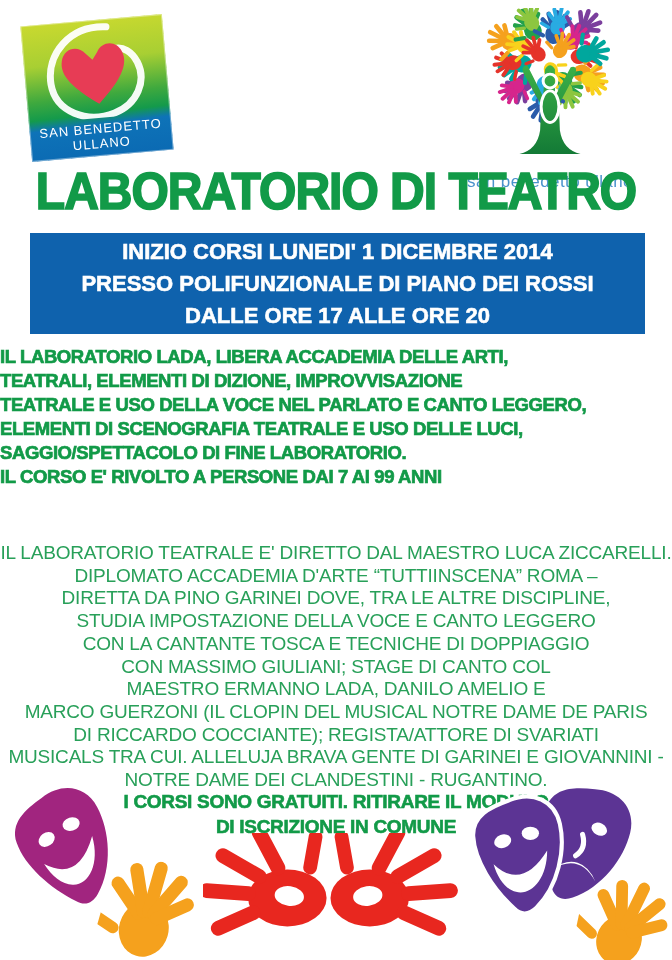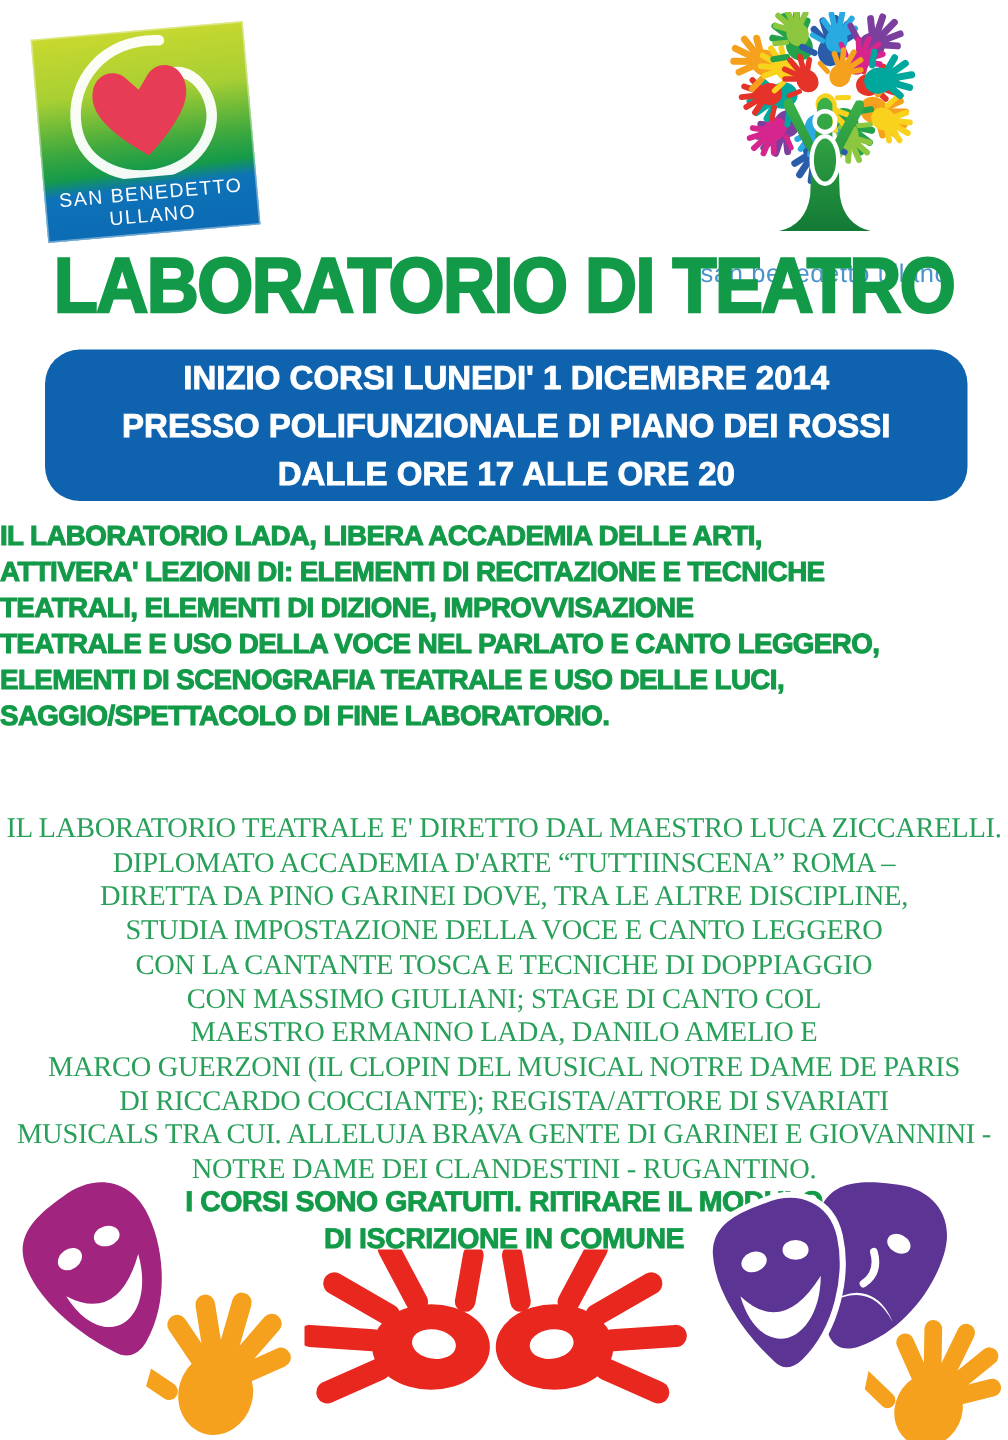--- a/index.html
+++ b/index.html
@@ -21,29 +21,29 @@
   .centro-title{color:var(--logo-blue);font-weight:700;font-size:18px;letter-spacing:-0.2px;margin-top:-6px;}
   .centro-sub{color:var(--logo-blue-light);font-size:17px;letter-spacing:0.4px;margin-top:12px;}
 
   
   .main-title{position:absolute;left:0;top:164px;width:100%;text-align:center;
               color:var(--green-title);font-size:48px;font-weight:700;letter-spacing:-1px;
               -webkit-text-stroke:1.6px var(--green-title);transform:scale(1,1.08);}
 
   
   .banner{position:absolute;left:30px;top:233px;width:615px;height:101px;background:var(--banner-bg);
-          display:flex;flex-direction:column;justify-content:center;align-items:center;border-radius:23px;}
+          display:flex;flex-direction:column;justify-content:center;align-items:center;}
   .banner .line{color:var(--banner-text);font-size:22px;line-height:32px;font-weight:700;
                 letter-spacing:0;-webkit-text-stroke:0.6px var(--banner-text);white-space:nowrap;}
 
   
   .bold-block{position:absolute;left:0;top:345px;width:100%;text-align:left;}
   .bold-block .line{color:var(--green-text);font-size:18.5px;line-height:24px;font-weight:700;
                     letter-spacing:-0.4px;-webkit-text-stroke:0.7px var(--green-text);white-space:nowrap;}
-  .reg-block{position:absolute;left:0;top:542px;width:100%;text-align:center;font-family:Liberation Serif, serif;}
+  .reg-block{position:absolute;left:0;top:542px;width:100%;text-align:center;}
   .reg-block .line{color:var(--green-text-light);font-size:19px;line-height:22.7px;
                    letter-spacing:-0.2px;white-space:nowrap;}
   .closing-block{position:absolute;left:0;top:790px;width:100%;text-align:center;}
   .closing-block .line{color:var(--green-text);font-size:19px;line-height:24.5px;font-weight:700;
                        letter-spacing:-0.3px;-webkit-text-stroke:0.6px var(--green-text);white-space:nowrap;}
 
   
   .fg{position:absolute;}
   .fg-left-mask   {left:8px;  top:786px; transform:rotate(-24deg);}
   .fg-left-hand   {left:103px;top:860px; transform:rotate(16deg);}
@@ -136,25 +136,25 @@
   <div class="main-title">LABORATORIO DI TEATRO</div>
 
   <div class="banner">
     <div class="line">INIZIO CORSI LUNEDI' 1 DICEMBRE 2014</div>
     <div class="line">PRESSO POLIFUNZIONALE DI PIANO DEI ROSSI</div>
     <div class="line">DALLE ORE 17 ALLE ORE 20</div>
   </div>
 
   <div class="bold-block">
     <div class="line">IL LABORATORIO LADA, LIBERA ACCADEMIA DELLE ARTI,</div>
-    <div class="line">ATTIVERA' LEZIONI DI: ELEMENTI DI RECITAZIONE E TECNICHE</div>
     <div class="line">TEATRALI, ELEMENTI DI DIZIONE, IMPROVVISAZIONE</div>
     <div class="line">TEATRALE E USO DELLA VOCE NEL PARLATO E CANTO LEGGERO,</div>
     <div class="line">ELEMENTI DI SCENOGRAFIA TEATRALE E USO DELLE LUCI,</div>
     <div class="line">SAGGIO/SPETTACOLO DI FINE LABORATORIO.</div>
+    <div class="line">IL CORSO E' RIVOLTO A PERSONE DAI 7 AI 99 ANNI</div>
   </div>
 
   <div class="reg-block">
     <div class="line">IL LABORATORIO TEATRALE E' DIRETTO DAL MAESTRO LUCA ZICCARELLI.</div>
     <div class="line">DIPLOMATO ACCADEMIA D'ARTE “TUTTIINSCENA”  ROMA –</div>
     <div class="line">DIRETTA DA PINO GARINEI DOVE, TRA LE ALTRE DISCIPLINE,</div>
     <div class="line">STUDIA IMPOSTAZIONE DELLA VOCE E CANTO LEGGERO</div>
     <div class="line">CON LA CANTANTE TOSCA E TECNICHE DI DOPPIAGGIO</div>
     <div class="line">CON MASSIMO GIULIANI; STAGE DI CANTO COL</div>
     <div class="line">MAESTRO ERMANNO LADA, DANILO AMELIO E</div>

